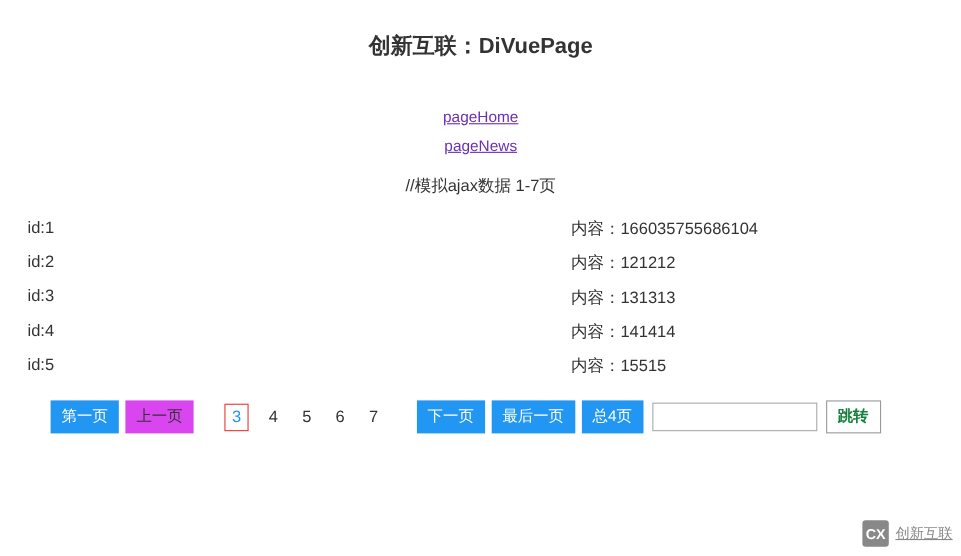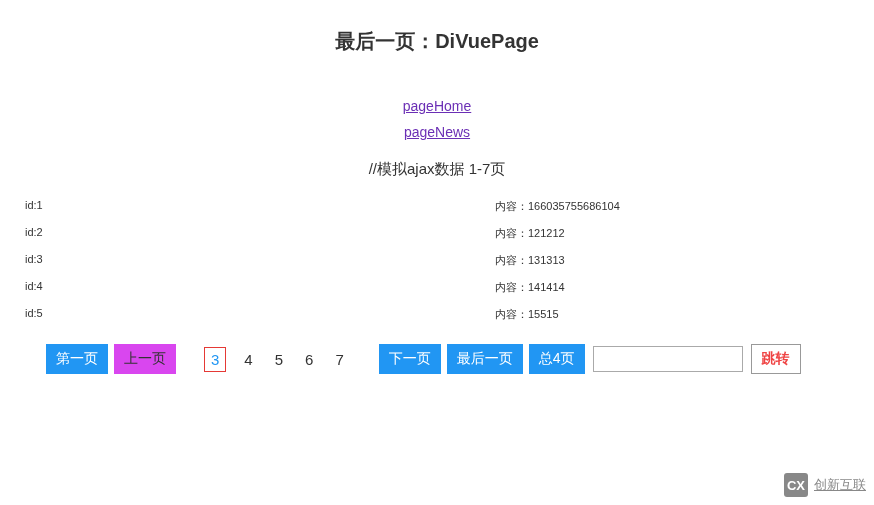--- a/index.html
+++ b/index.html
@@ -44,21 +44,22 @@
       font-size: 15px;
       color: #333;
     }
     .data-list {
       margin-left: 10px;
       margin-bottom: 22px;
     }
     .data-row {
       display: flex;
       margin-bottom: 12px;
-      font-size: 11px;
+      font-size: 15px;
+      gap: 24px;
     }
     .data-id {
       width: 470px;
     }
     .data-content {
       flex: 1;
     }
     .pagination {
       display: flex;
       align-items: center;
@@ -79,21 +80,21 @@
       background: #d946ef;
       color: #333;
       border: none;
       padding: 6px 10px;
       font-size: 14px;
       cursor: pointer;
       font-family: inherit;
     }
     .btn-white {
       background: #fff;
-      color: #ef4444;
+      color: #15803d;
       border: 1px solid #999;
       padding: 5px 10px;
       font-size: 14px;
       cursor: pointer;
       font-family: inherit;
       font-weight: bold;
     }
     .page-nums {
       display: flex;
       gap: 14px;
@@ -140,21 +141,21 @@
       justify-content: center;
       color: #fff;
       font-weight: bold;
       font-size: 13px;
     }
   </style>
 </head>
 <body>
 
 <div class="container">
-  <h2 class="title">最后一页：DiVuePage</h2>
+  <h2 class="title">创新互联：DiVuePage</h2>
 
   <div class="links">
     <a href="#">pageHome</a>
     <a href="#">pageNews</a>
   </div>
 
   <div class="ajax-note">//模拟ajax数据 1-7页</div>
 
   <div class="data-list">
     <div class="data-row">

